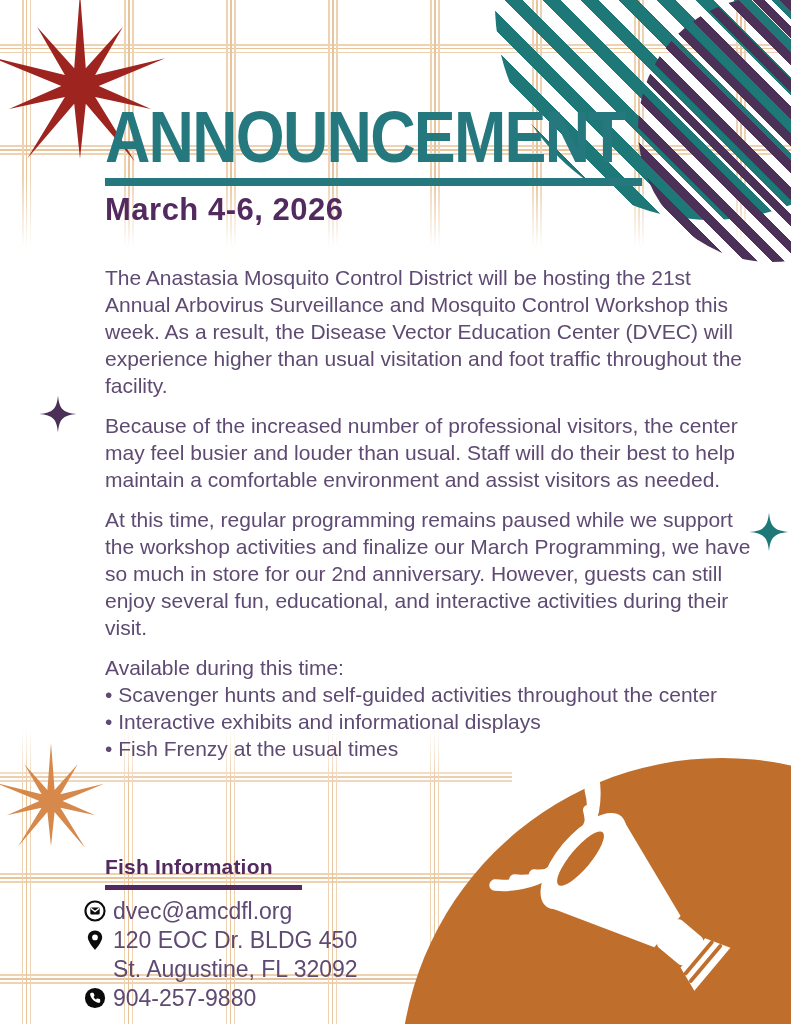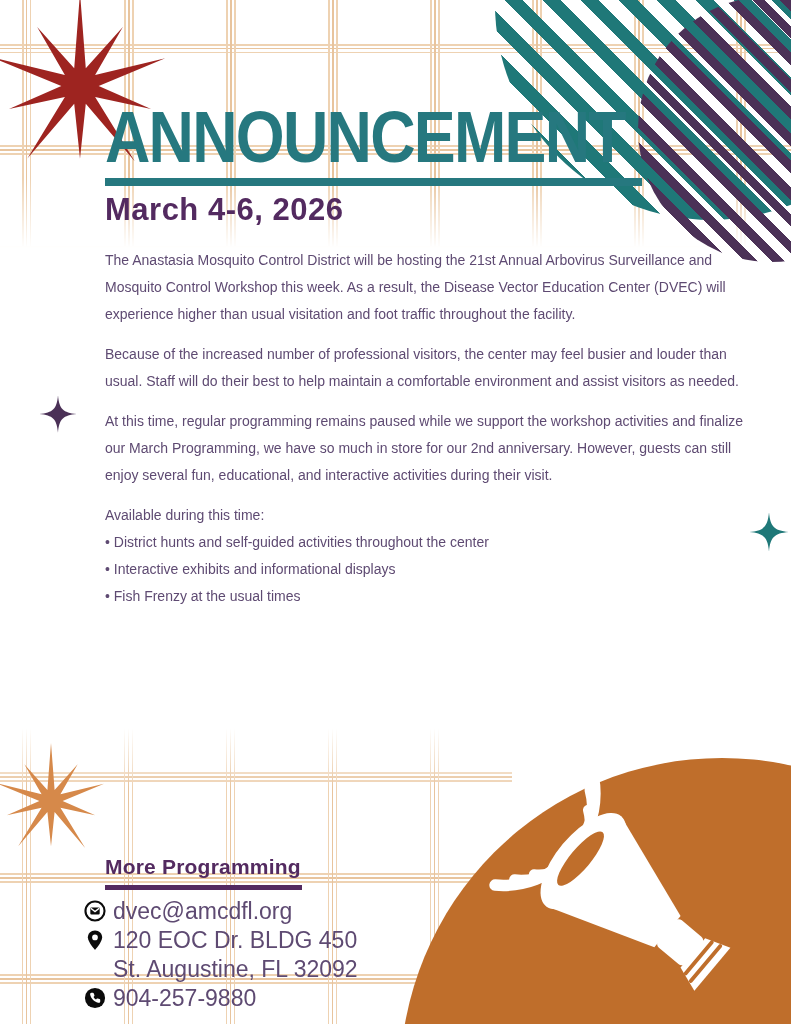--- a/index.html
+++ b/index.html
@@ -54,21 +54,21 @@
   .mega-svg{position:absolute;left:62px;top:18px;width:346px;height:306px;}
   
   .content{position:absolute;left:105px;top:100px;width:648px;color:#5e4a72;}
   .title{
     margin:0;color:#26787f;font-size:73px;line-height:1;font-weight:900;
     letter-spacing:-2px;transform:scaleX(0.86);transform-origin:left;
     white-space:nowrap;
   }
   .title-rule{width:537px;height:8px;background:#26787f;margin-top:5px;}
   .date{margin:6px 0 8px 0;color:#532a60;font-size:31px;font-weight:700;letter-spacing:0.5px;}
-  .body-text{margin-top:19px;font-size:14px;line-height:27px;}
+  .body-text{margin-top:36px;font-size:21px;line-height:27px;}
   .body-text p{margin:0 0 13px 0;}
   .body-text .tight{margin:0;}
   
   .contact{position:absolute;left:84px;top:855px;width:330px;}
   .contact h2{margin:0 0 0 21px;color:#532a60;font-size:21px;font-weight:800;letter-spacing:0.2px;}
   .contact-rule{margin:6px 0 9px 21px;width:197px;height:5px;background:#532a60;}
   .contact-row{display:flex;align-items:flex-start;margin-bottom:5px;
     color:#5e4a72;font-size:23px;line-height:24px;}
   .contact-row .cicon{flex:0 0 22px;width:22px;height:22px;margin:1px 7px 0 0;}
   .contact-row.cont{margin-left:29px;text-align:right;}
@@ -121,28 +121,28 @@
 
   <div class="content">
     <h1 class="title">ANNOUNCEMENT</h1>
     <div class="title-rule"></div>
     <h2 class="date">March 4-6, 2026</h2>
     <div class="body-text">
       <p>The Anastasia Mosquito Control District will be hosting the 21st Annual Arbovirus Surveillance and Mosquito Control Workshop this week. As a result, the Disease Vector Education Center (DVEC) will experience higher than usual visitation and foot traffic throughout the facility.</p>
       <p>Because of the increased number of professional visitors, the center may feel busier and louder than usual. Staff will do their best to help maintain a comfortable environment and assist visitors as needed.</p>
       <p>At this time, regular programming remains paused while we support the workshop activities and finalize our March Programming, we have so much in store for our 2nd anniversary. However, guests can still enjoy several fun, educational, and interactive activities during their visit.</p>
       <p class="tight">Available during this time:</p>
-      <p class="tight">• District hunts and self-guided activities throughout the center</p>
+      <p class="tight">• Scavenger hunts and self-guided activities throughout the center</p>
       <p class="tight">• Interactive exhibits and informational displays</p>
       <p>• Fish Frenzy at the usual times</p>
     </div>
   </div>
 
   <div class="contact">
-    <h2>More Programming</h2>
+    <h2>Fish Information</h2>
     <div class="contact-rule"></div>
 
     <div class="contact-row">
       <svg class="cicon" viewBox="0 0 24 24">
         <circle cx="12" cy="12" r="10.4" fill="none" stroke="#0b0b0b" stroke-width="2.3"></circle>
         <rect x="6.9" y="8.1" width="10.2" height="7.8" rx="1.2" fill="#0b0b0b"></rect>
         <path d="M7.4 9 L12 12.6 L16.6 9" stroke="#ffffff" stroke-width="1.5" fill="none"></path>
       </svg>
       <span>dvec@amcdfl.org</span>
     </div>

